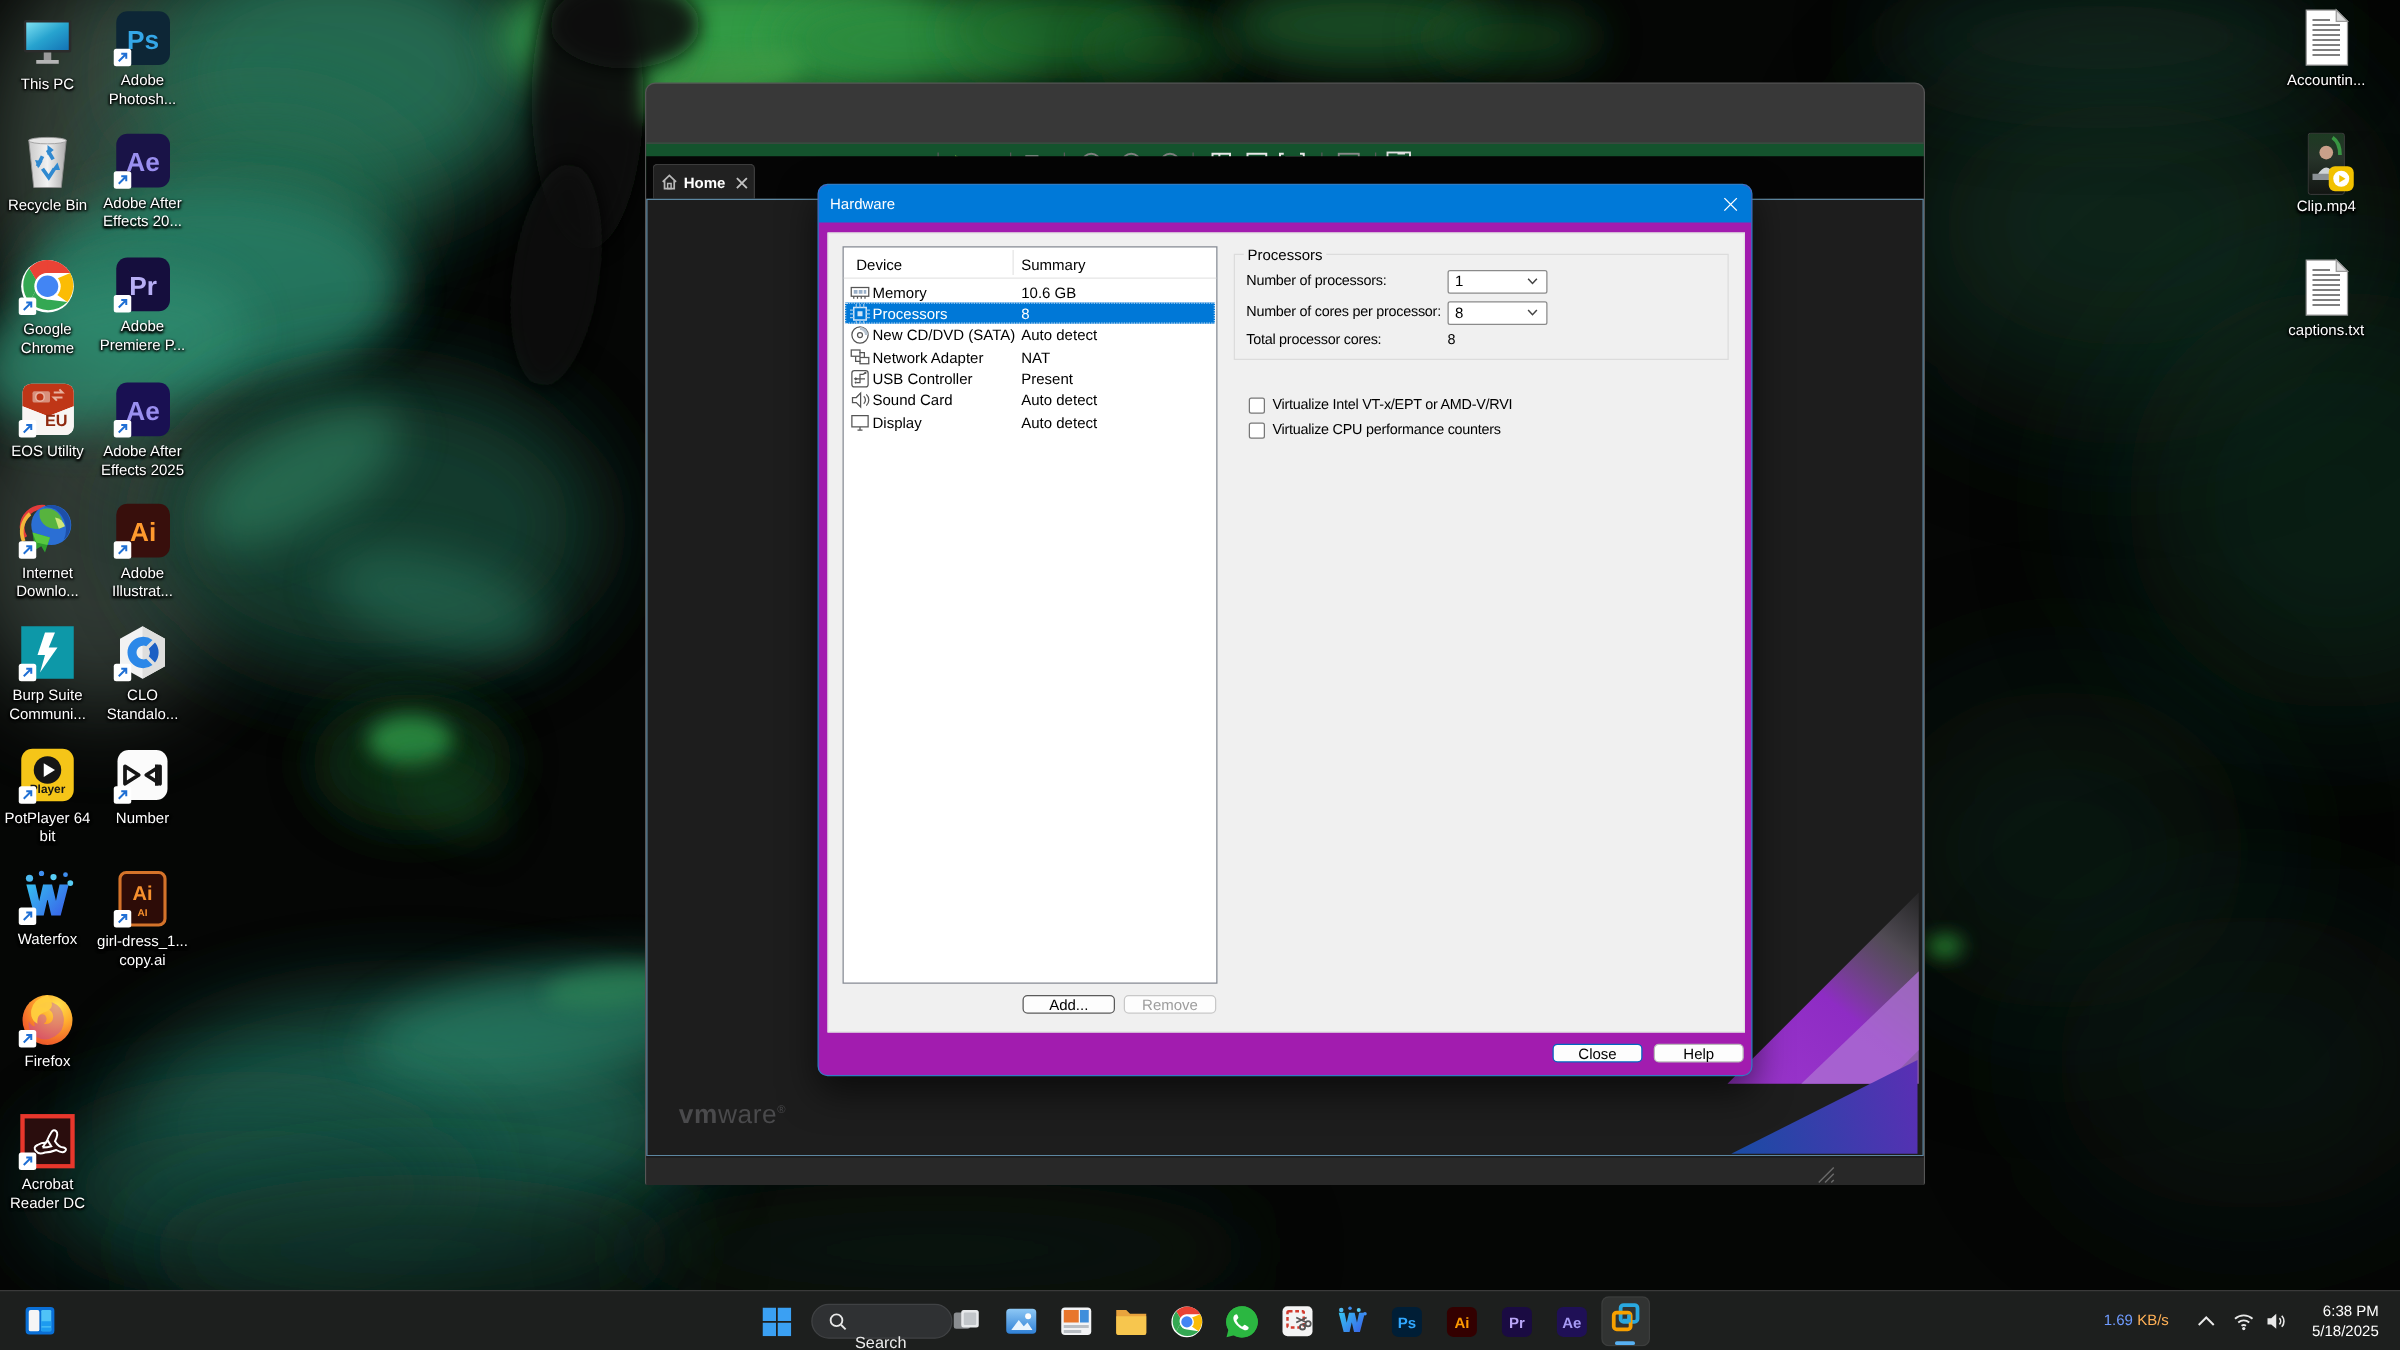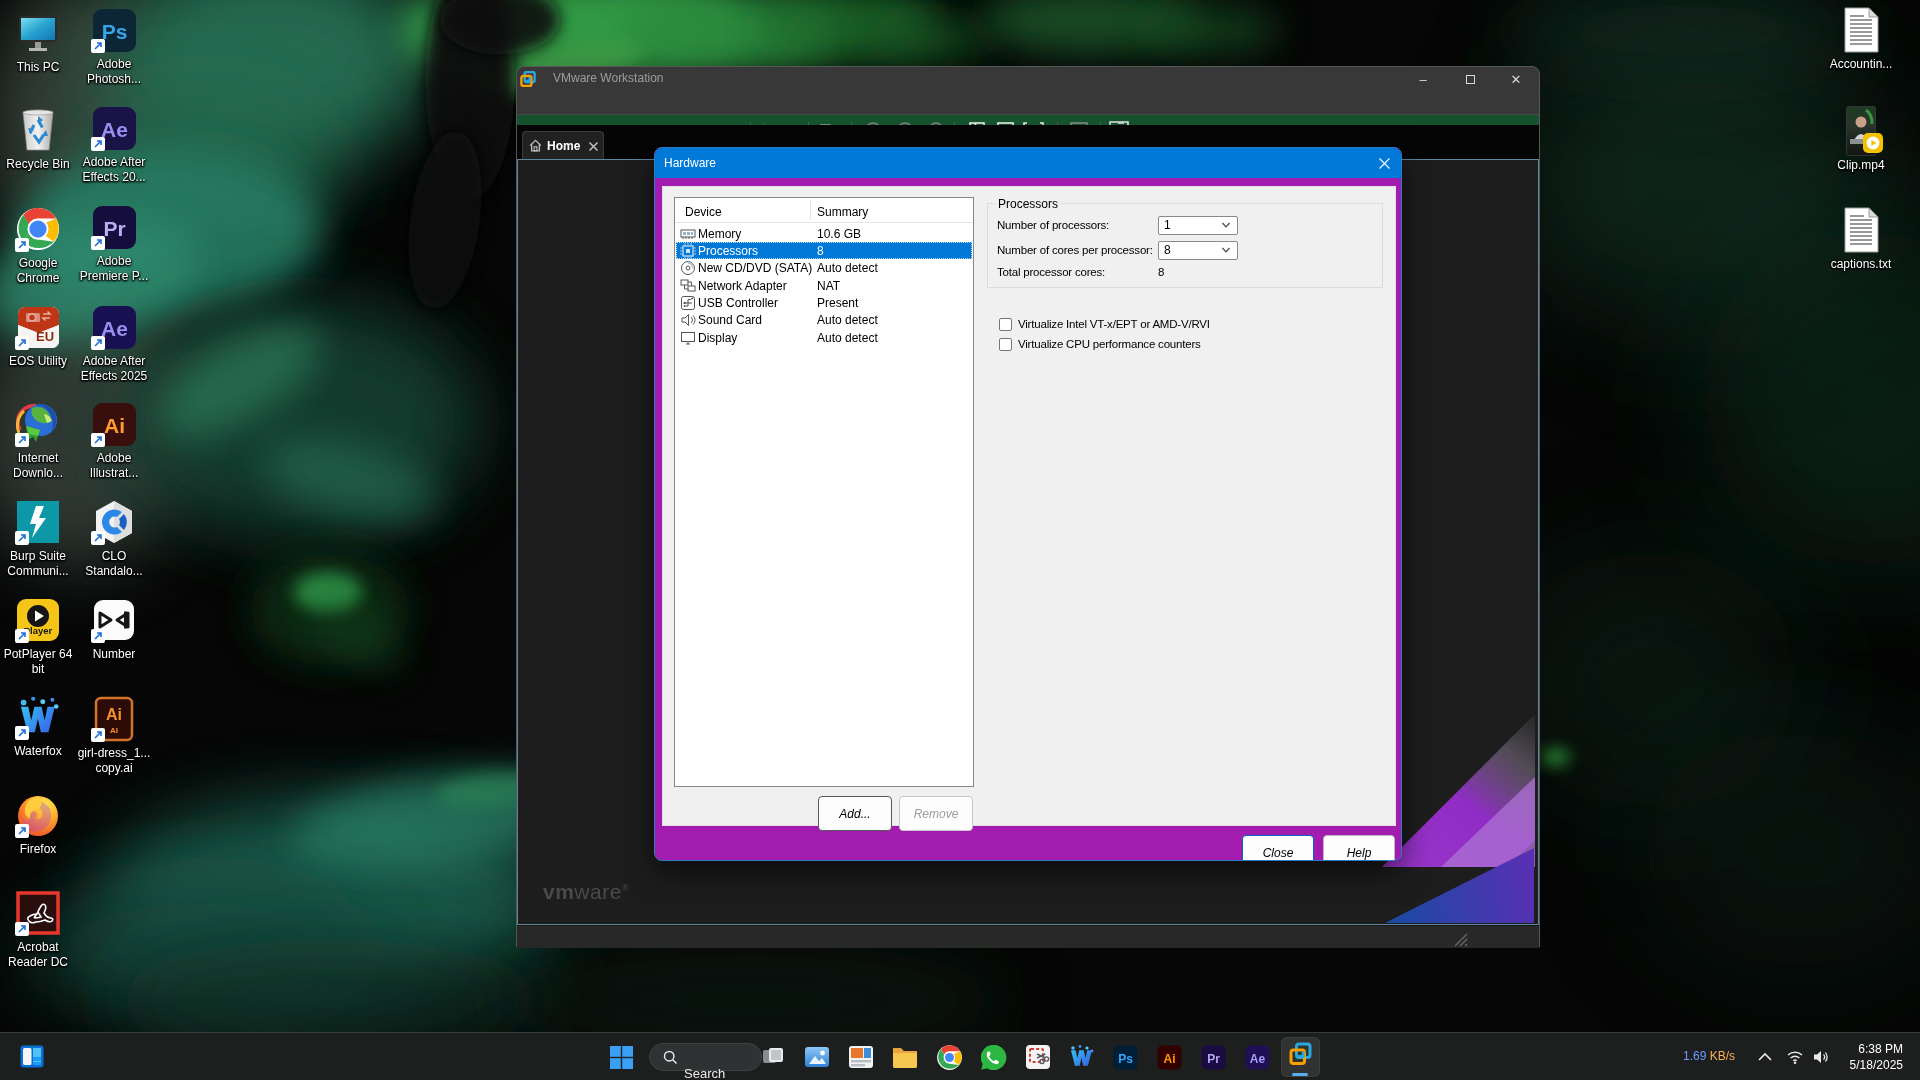--- a/index.html
+++ b/index.html
@@ -50,22 +50,22 @@
   .lrow { position:absolute; left:1px; width:296px; height:17px; display:flex; align-items:center; }
   .lrow .di { width:16px; height:16px; margin-left:4px; margin-right:2px; flex:none; }
   .lrow .sum { position:absolute; left:141px; }
   .grp { position:absolute; border:1px solid #dcdcdc; }
   .grp .gl { position:absolute; left:7px; top:-7px; background:#f0f0f0; padding:0 3px; font-size:12px; color:#000; }
   .dlglbl { position:absolute; font-size:11.5px; letter-spacing:-0.2px; color:#000; }
   .combo { position:absolute; width:80px; height:19px; background:#fff; border:1px solid #8a8a8a;
     border-radius:2px; font-size:12px; padding:1px 5px; color:#000; }
   .combo .chev { position:absolute; right:6px; top:3px; }
   .cb { position:absolute; width:13px; height:13px; background:#fff; border:1px solid #777; border-radius:2px; }
-  .btn { position:absolute; height:35px; background:#fdfdfd; border:1px solid #999;
-    border-radius:4px; font-size:12px; color:#000; display:flex; align-items:center; justify-content:center;font-style:italic; }
+  .btn { position:absolute; height:15px; background:#fdfdfd; border:1px solid #999;
+    border-radius:4px; font-size:12px; color:#000; display:flex; align-items:center; justify-content:center; }
   
   #taskbar { position:absolute; left:0; top:1032px; width:1920px; height:48px; background:#1d1f1e;
     border-top:1px solid #3a3a3a; }
   .tbicon { position:absolute; top:0; height:48px; display:flex; align-items:center; justify-content:center; }
   .tray { color:#fff; font-size:12px; }
 </style>
 </head>
 <body>
 
 <svg class="abs" width="1920" height="1080" style="left:0;top:0">
@@ -512,33 +512,20 @@
             <path d="M9 30 h22"></path>
             <path d="M9 34 h22"></path>
             <path d="M9 38 h22"></path>
           </g>
   </svg>
       </div>
   <div class="lbl">captions.txt</div>
 </div>
 </div>
 <div id="vmwin">
-  <div id="vmtitle">
-    <svg style="position:absolute;left:3px;top:4px" width="16" height="16" viewBox="0 0 16 16">
-      <rect x="4.6" y="1" width="10" height="10" rx="1.8" fill="none" stroke="#29a8e0" stroke-width="2.4"></rect>
-      <rect x="1.4" y="5" width="10" height="10" rx="1.8" fill="none" stroke="#f7a000" stroke-width="2.4"></rect>
-      <path d="M9.6 6 v4 h-4" fill="none" stroke="#29a8e0" stroke-width="2.4"></path>
-    </svg>
-    <span class="ttl">VMware Workstation</span>
-    <div class="winbtn" style="left:889px">–</div>
-    <div class="winbtn" style="left:936px">
-        <span style="display:block;width:9px;height:9px;border:1px solid #d8d8d8"></span>
-      </div>
-    <div class="winbtn" style="left:982px">✕</div>
-  </div>
   <div id="vmmenu">
     <span class="mitem" style="left:11px"><u>F</u>ile</span>
     <span class="mitem" style="left:45px"><u>E</u>dit</span>
     <span class="mitem" style="left:81px"><u>V</u>iew</span>
     <span class="mitem" style="left:122px">V<u>M</u></span>
     <span class="mitem" style="left:156px"><u>T</u>abs</span>
     <span class="mitem" style="left:196px"><u>H</u>elp</span>
     <svg style="position:absolute;left:230px;top:0" width="410" height="33" viewBox="0 0 410 33">
       <g stroke="#5a5a5a" stroke-width="1">
           <path d="M3.5 7 v19"></path>

